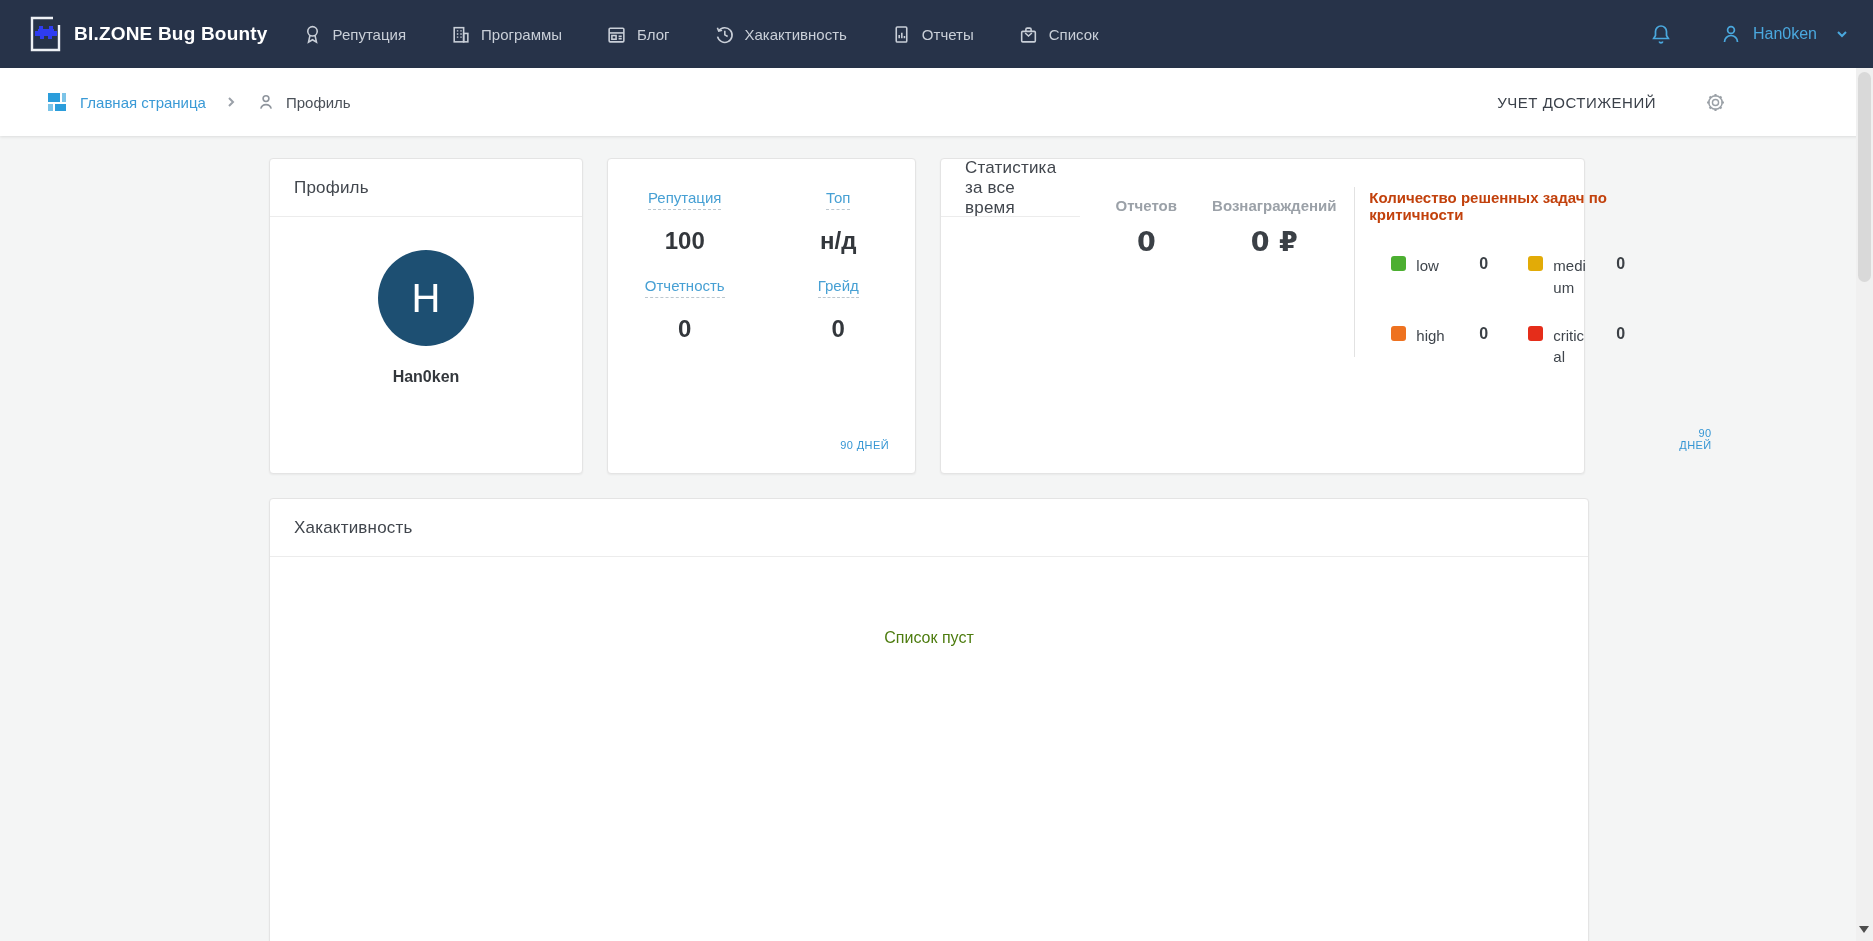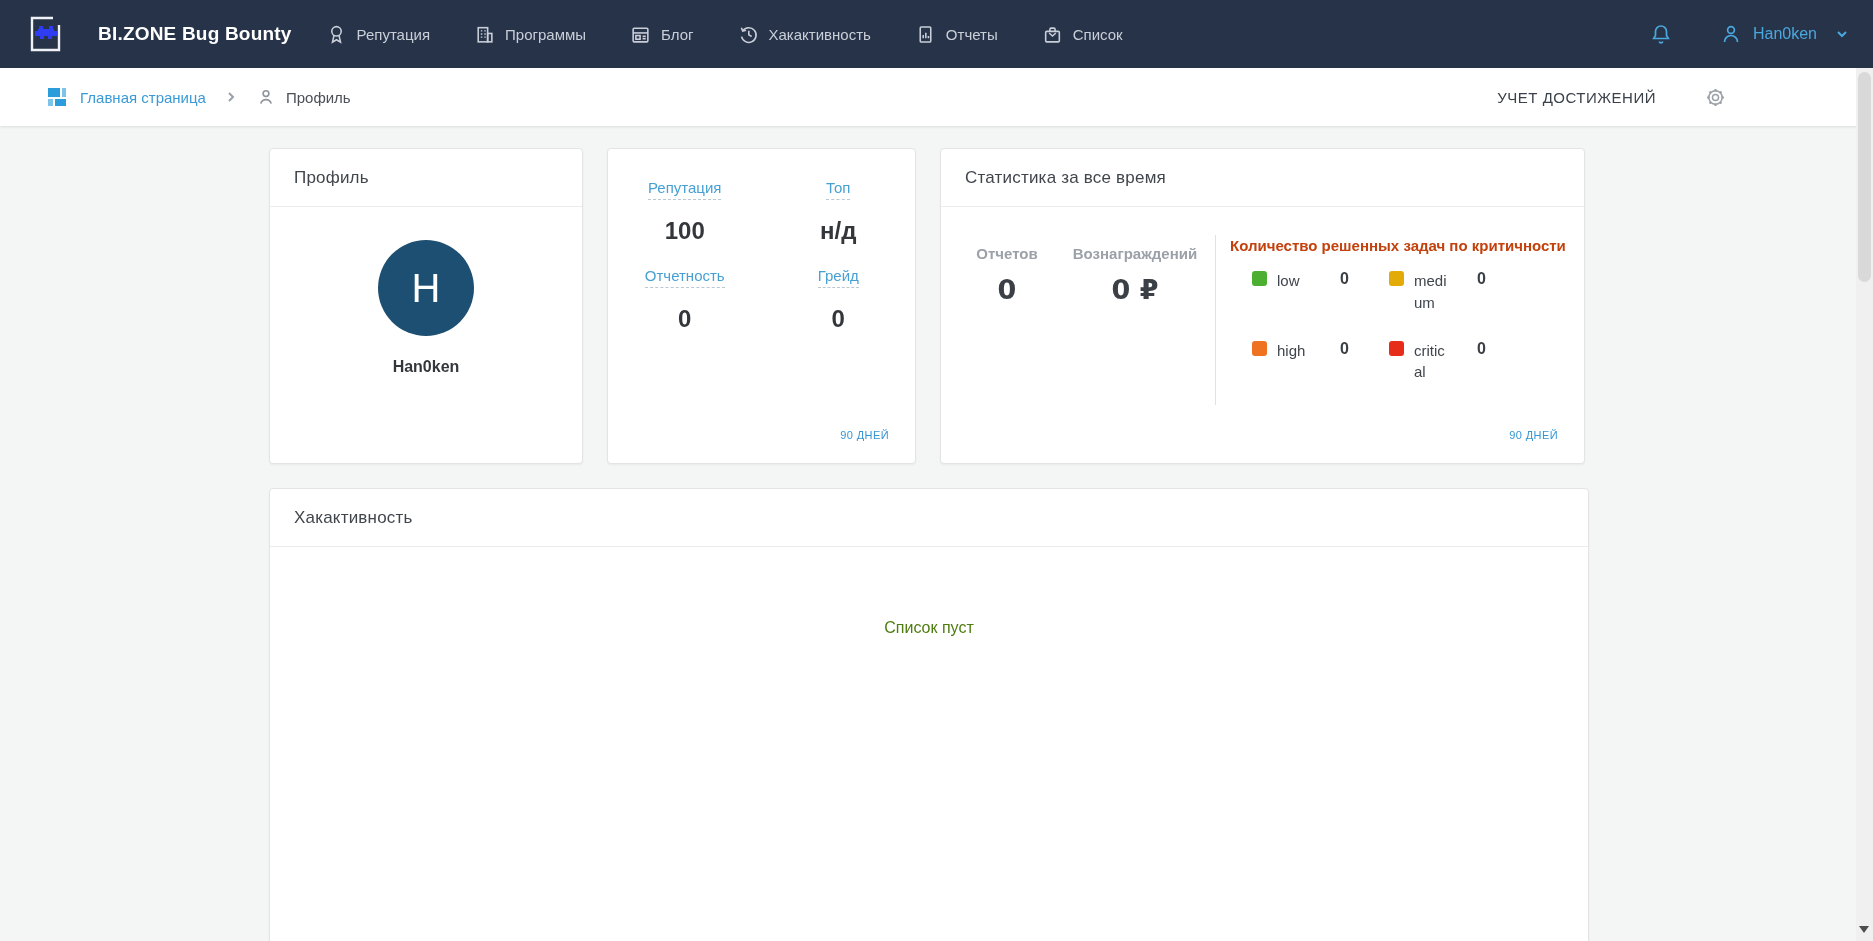--- a/index.html
+++ b/index.html
@@ -1,35 +1,35 @@
 <!DOCTYPE html>
 <html><head>
 <meta charset="utf-8">
 <style>
   * { margin:0; padding:0; box-sizing:border-box; }
   html,body { width:1873px; height:941px; overflow:hidden; }
   body { font-family:"Liberation Sans", sans-serif; background:#f4f5f5; position:relative; color:#383d44; }
 
   
   .navbar { height:68px; background:#273349; display:flex; align-items:center; padding:0 22px 0 26px; }
-  .brand { display:flex; align-items:center; gap:32px; }
+  .brand { display:flex; align-items:center; gap:8px; }
   .brand-logo { width:40px; height:40px; flex:0 0 auto; }
   .brand-name { color:#ffffff; font-size:19px; font-weight:bold; letter-spacing:.2px; white-space:nowrap; }
   .nav-menu { display:flex; align-items:center; gap:44px; margin-left:34px; }
   .nav-item { display:flex; align-items:center; gap:10px; color:#c9cfd8; font-size:15px; cursor:pointer; white-space:nowrap; }
   .nav-item svg { width:21px; height:21px; stroke:#c9cfd8; fill:none; stroke-width:1.5; }
   .nav-right { margin-left:auto; display:flex; align-items:center; gap:46px; }
   .bell-btn svg { width:24px; height:24px; stroke:#4aa8de; fill:none; stroke-width:1.7; display:block; cursor:pointer; }
   .user-menu { display:flex; align-items:center; gap:10px; cursor:pointer; }
   .user-menu svg.person { width:24px; height:24px; stroke:#4aa8de; fill:none; stroke-width:1.7; }
   .user-name { color:#4aa8de; font-size:16px; }
   .user-menu svg.chev { width:18px; height:18px; stroke:#4aa8de; fill:none; stroke-width:2; margin-left:6px; }
 
   
-  .crumb-bar { height:58px; background:#ffffff; display:flex; align-items:center; padding:0 146px 0 46px; box-shadow:0 1px 3px rgba(0,0,0,.10); position:relative; z-index:2; }
+  .crumb-bar { height:68px; background:#ffffff; display:flex; align-items:center; padding:0 146px 0 46px; box-shadow:0 1px 3px rgba(0,0,0,.10); position:relative; z-index:2; }
   .crumb-left { display:flex; align-items:center; gap:12px; }
   .crumb-home { display:flex; align-items:center; gap:12px; cursor:pointer; }
   .crumb-home-label { color:#3a9ad6; font-size:15px; }
   .crumb-sep { width:14px; height:14px; stroke:#9aa0a8; fill:none; stroke-width:2; margin:0 6px; }
   .crumb-cur { display:flex; align-items:center; gap:10px; }
   .crumb-cur svg { width:20px; height:20px; stroke:#8f959d; fill:none; stroke-width:1.6; }
   .crumb-cur-label { color:#4a5058; font-size:15px; }
   .crumb-right { margin-left:auto; display:flex; align-items:center; gap:48px; }
   .ach-link { font-size:15px; font-weight:400; color:#3b414a; letter-spacing:.5px; cursor:pointer; }
   .gear { width:23px; height:23px; stroke:#9aa0a6; fill:none; stroke-width:1.5; cursor:pointer; }
@@ -44,32 +44,32 @@
   .profile-body { display:flex; flex-direction:column; align-items:center; }
   .avatar { width:96px; height:96px; border-radius:50%; background:#1d4f72; color:#fff; font-size:40px; display:flex; align-items:center; justify-content:center; margin-top:33px; }
   .profile-name { margin-top:22px; font-size:16px; font-weight:bold; color:#33373c; }
 
   .card-ach { width:309px; height:316px; display:flex; flex-direction:column; }
   .ach-grid { display:grid; grid-template-columns:1fr 1fr; row-gap:22px; padding-top:30px; text-align:center; }
   .ach-label { color:#47a0d4; font-size:15px; display:inline-block; border-bottom:1px dashed #bcc7cf; padding-bottom:3px; cursor:help; }
   .ach-value { font-size:24px; font-weight:bold; color:#33373c; margin-top:17px; }
   .period-link { margin-top:auto; text-align:right; padding:0 26px 22px 0; font-size:11px; font-weight:500; color:#3596d4; letter-spacing:.4px; cursor:pointer; }
 
-  .card-stats { width:645px; height:316px; display:flex; flex-direction:column; }
+  .card-stats { width:645px; height:316px; display:flex; flex-direction:row; }
   .stats-body { display:flex; flex:1; }
   .counters { display:flex; gap:16px; padding:38px 0 0 24px; }
   .counter { text-align:center; }
   .counter:nth-child(1){ width:84px; }
   .counter:nth-child(2){ width:140px; }
   .counter-label { color:#9ba1a8; font-size:15px;font-weight:bold; }
   .counter-value { font-size:27px; font-weight:600; color:#3b4046; margin-top:12px; font-family:"DejaVu Sans","Liberation Sans",sans-serif; }
   .v-divider { width:1px; background:#e2e2e2; margin:28px 0 0 10px; height:170px; }
   .severity-pane { flex:1; padding:30px 14px 0 14px; }
   .severity-title { font-size:15px; font-weight:bold; color:#c2410c; }
-  .severity-grid { display:grid; grid-template-columns:137px 137px; row-gap:26px; margin:16px 0 0 22px; }
+  .severity-grid { display:grid; grid-template-columns:137px 137px; row-gap:26px; margin:32px 0 0 22px; }
   .severity-item { display:flex; align-items:flex-start; }
   .sev-chip { width:15px; height:15px; border-radius:3px; flex:0 0 auto; margin-top:1px; }
   .sev-label { font-size:15px; color:#3f454c; width:37px; margin-left:10px; word-break:break-all; line-height:1.45; }
   .sev-count { font-size:16px; font-weight:bold; color:#3b4046; margin-left:26px; }
 
   .card-activity { width:1320px; height:470px; margin-top:24px; }
   .activity-body { padding-top:72px; text-align:center; }
   .empty-text { color:#4d7c0f; font-size:16px; }
 
   

